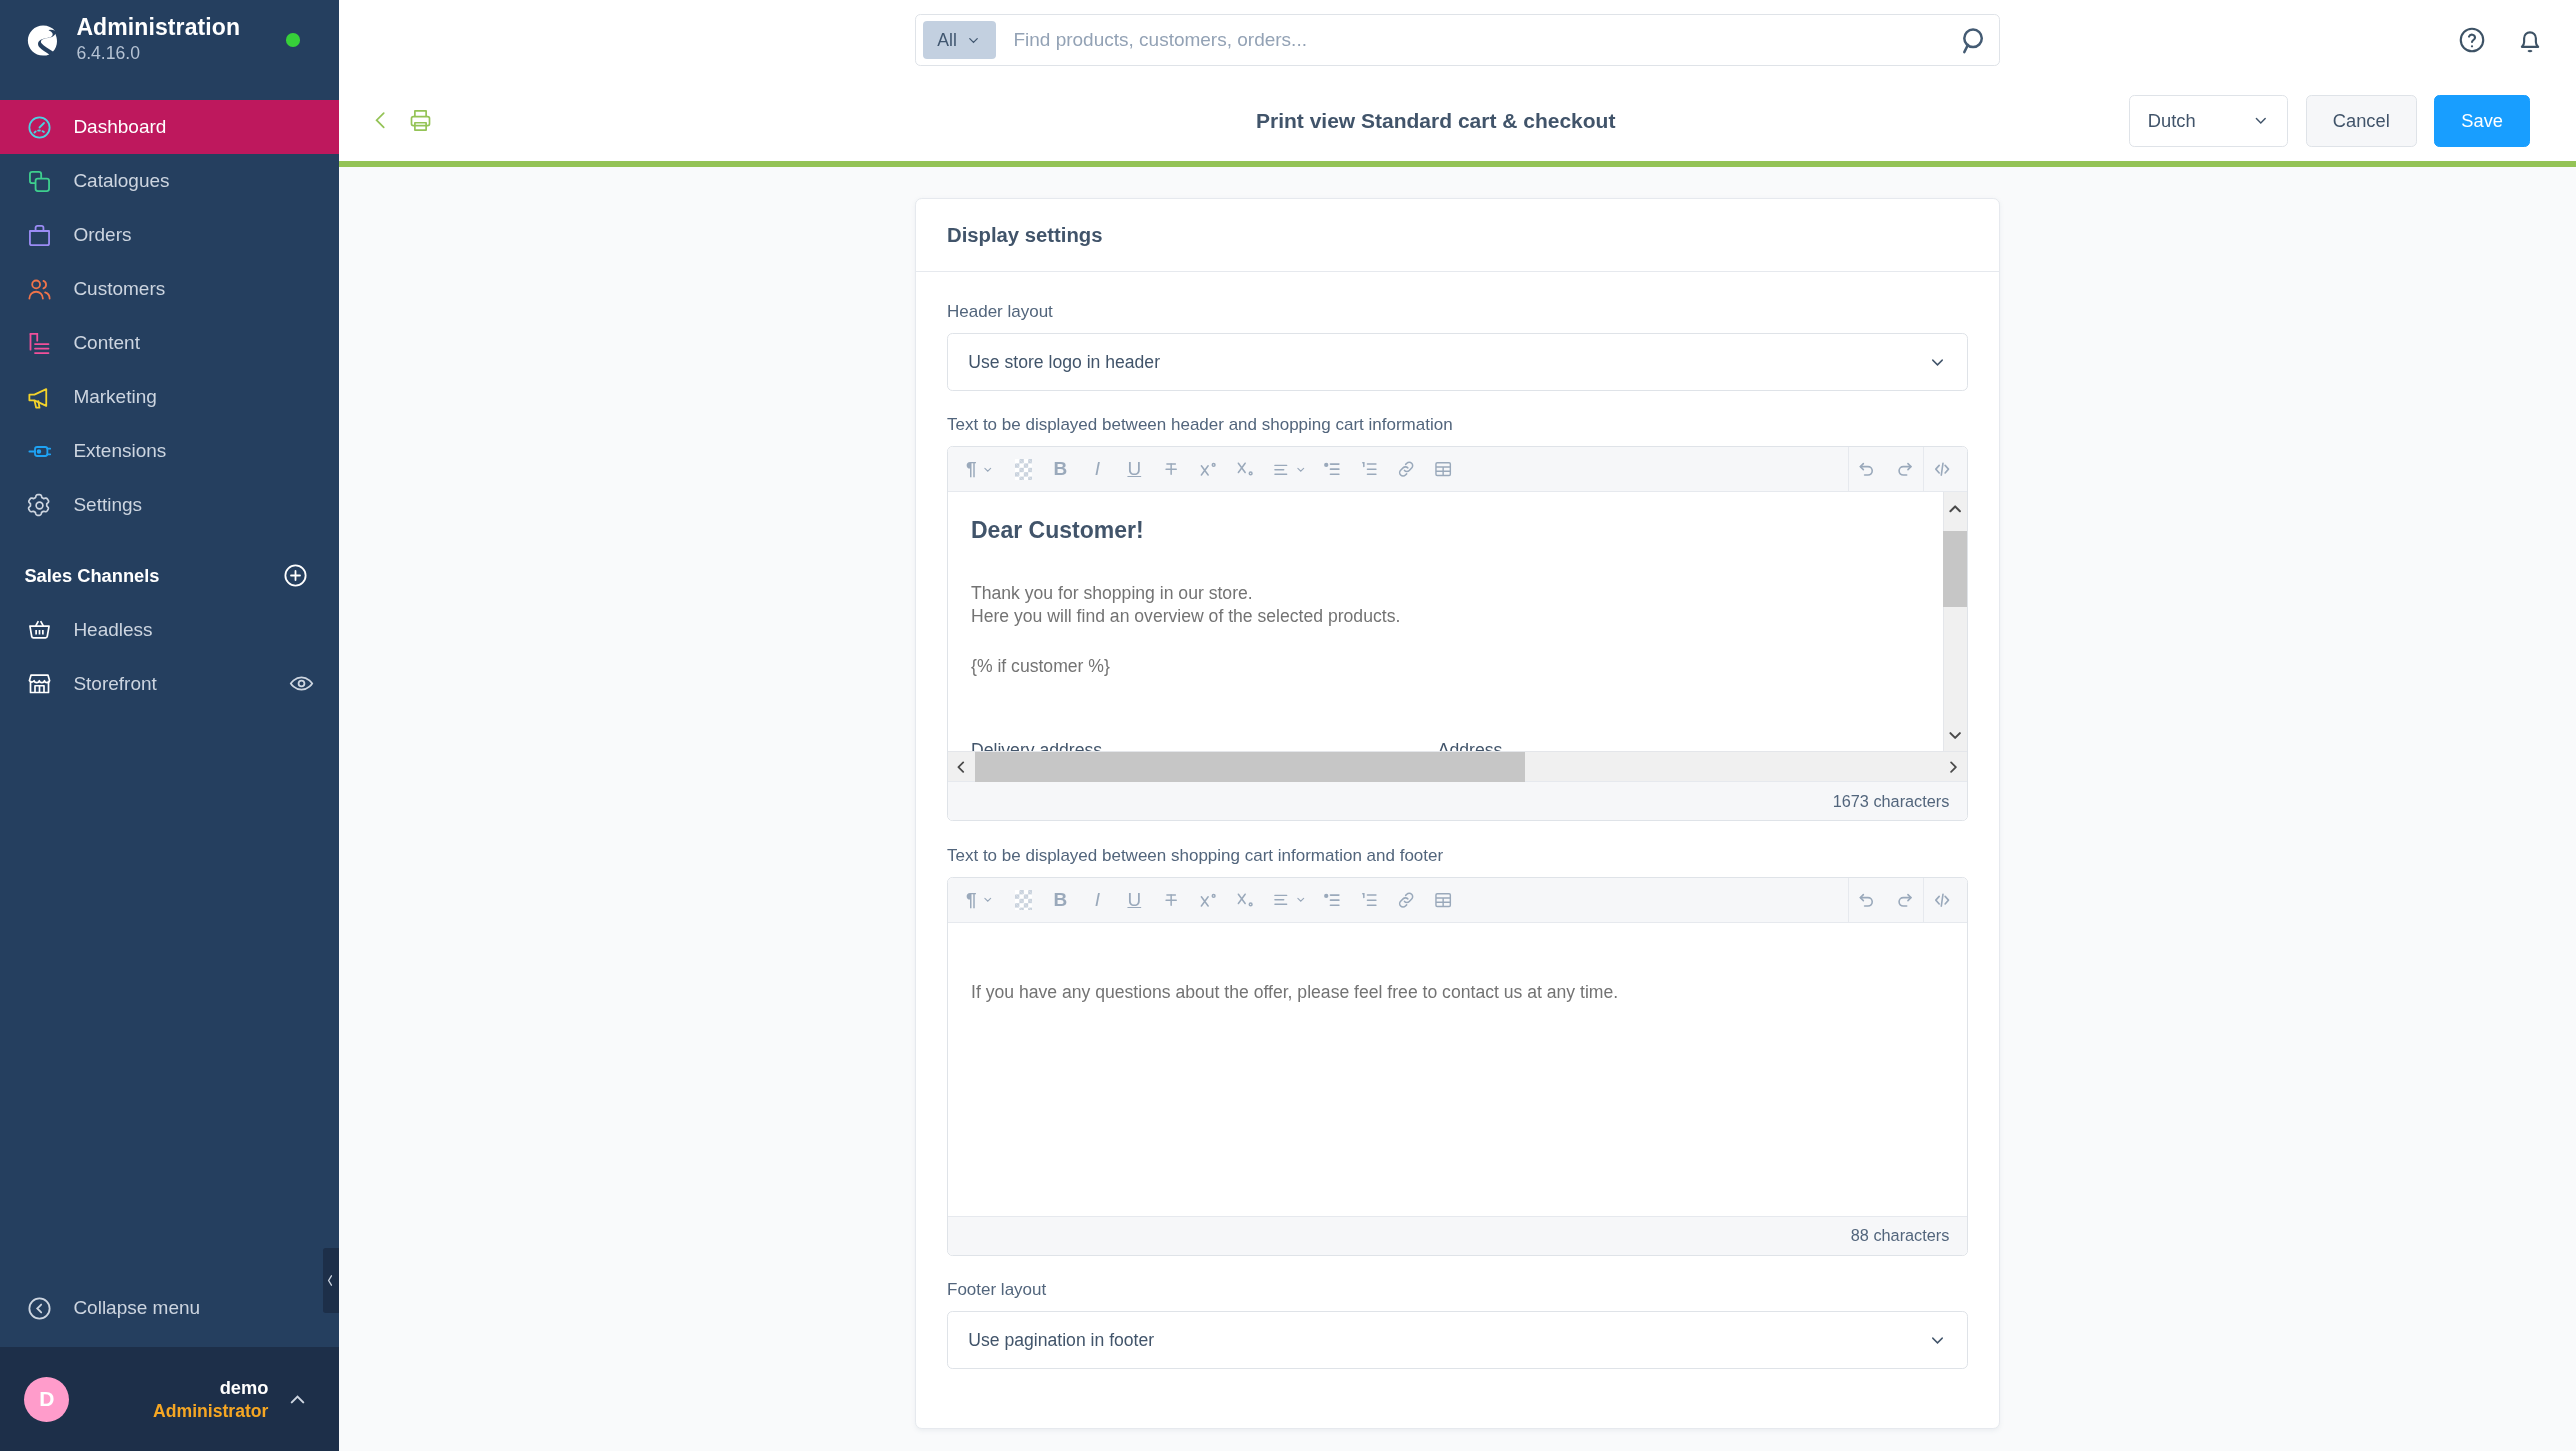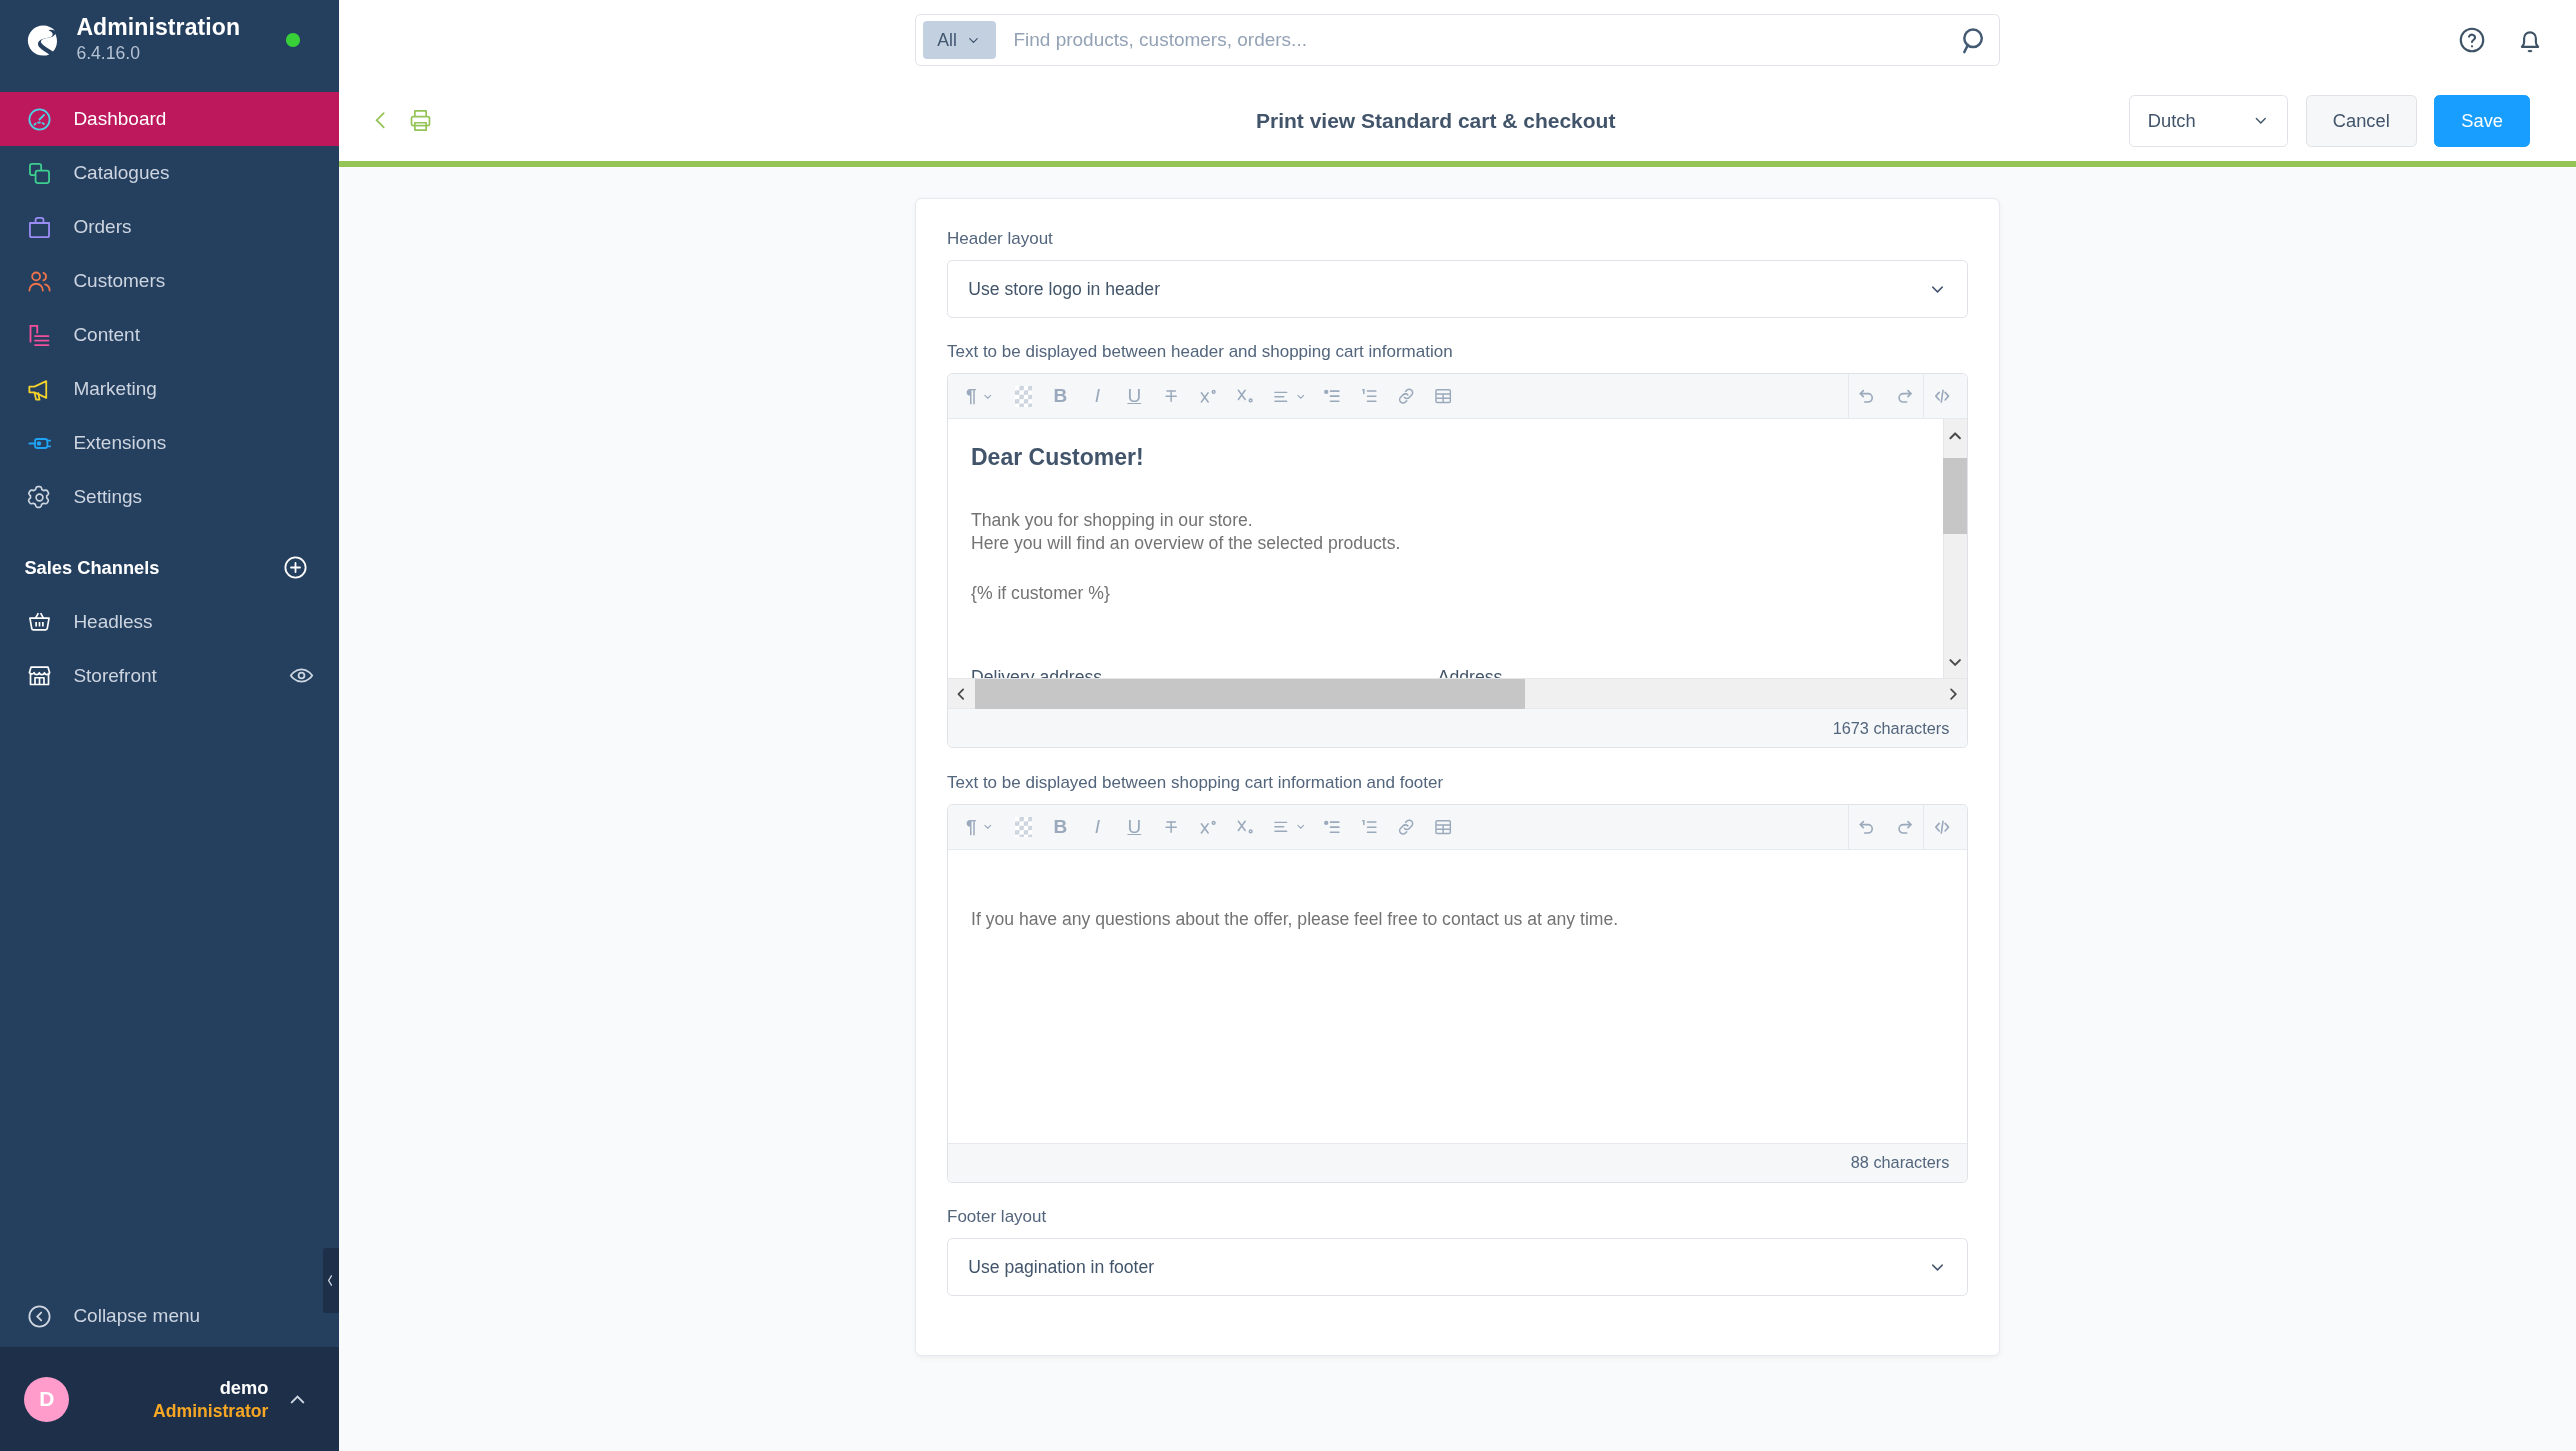--- a/index.html
+++ b/index.html
@@ -9,21 +9,21 @@
     background: #f9fafb;
     overflow: hidden;
   }
   .app { display: flex; width: 2576px; height: 1451px; }
 
   
   .sidebar {
     width: 339px; height: 1451px;
     background: #253f5f;
     display: flex; flex-direction: column;
-    flex-shrink: 0; position: relative;
+    flex-shrink: 0; position: relative; gap: 8px;
   }
   .sb-head {
     height: 80px; display: flex; align-items: center;
     padding: 0 39px 0 24.4px; gap: 15px;
   }
   .sb-logo { width: 37px; height: 37px; flex-shrink: 0; }
   .sb-titles { flex: 1; display: flex; flex-direction: column; justify-content: center; }
   .sb-title { color: #fff; font-size: 23px; font-weight: bold; line-height: 1.12; letter-spacing: 0.1px;}
   .sb-version { color: #b6c3d4; font-size: 17.6px; line-height: 1.3; margin-top: 1.4px;}
   .sb-dot { width: 13.6px; height: 13.6px; border-radius: 50%; background: #37d039; flex-shrink: 0; }
@@ -457,20 +457,23 @@
             </svg>
         </div>
         <button class="btn btn-cancel">Cancel</button>
         <button class="btn btn-save">Save</button>
       </div>
     </div>
     <div class="accent-line"></div>
 
     <div class="content">
       <div class="card">
+        <div class="card-head">
+          <span class="card-head-title">Display settings</span>
+        </div>
         <div class="card-body">
 
           <div class="field">
             <label class="field-label">Header layout</label>
             <div class="select-box">
               <span>Use store logo in header</span>
               <svg viewBox="0 0 24 24" fill="none" stroke="#41546a" stroke-width="1.8" stroke-linecap="round">
                   <path d="M6 9l6 6 6-6"></path>
                 </svg>
             </div>

